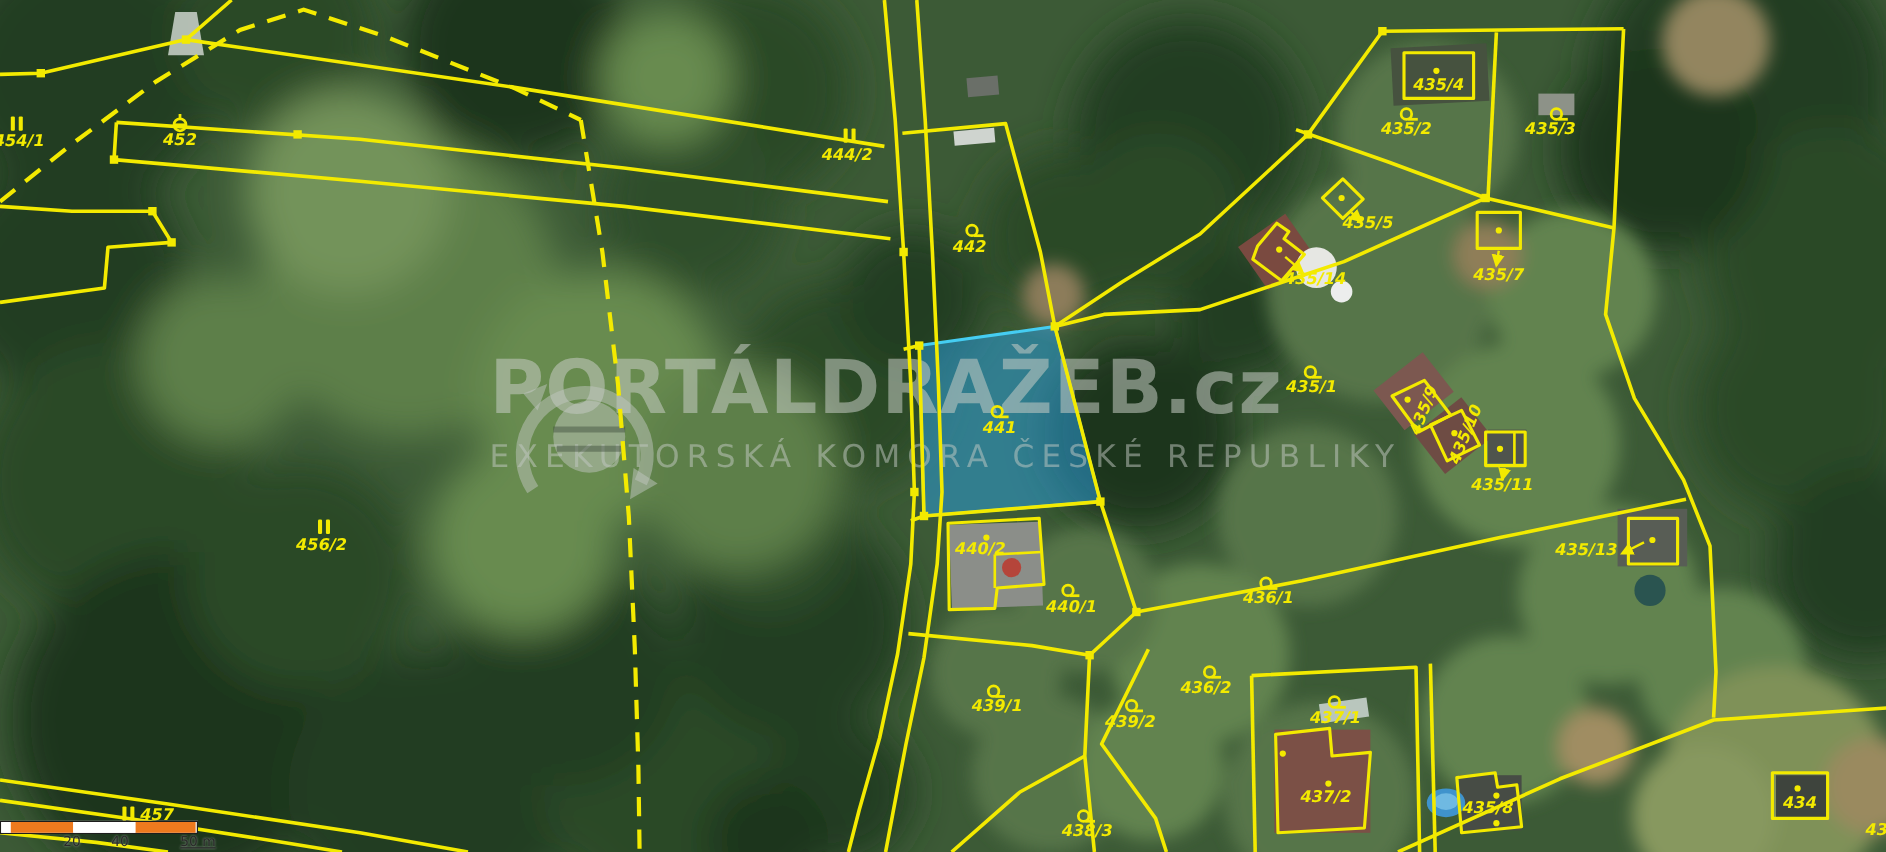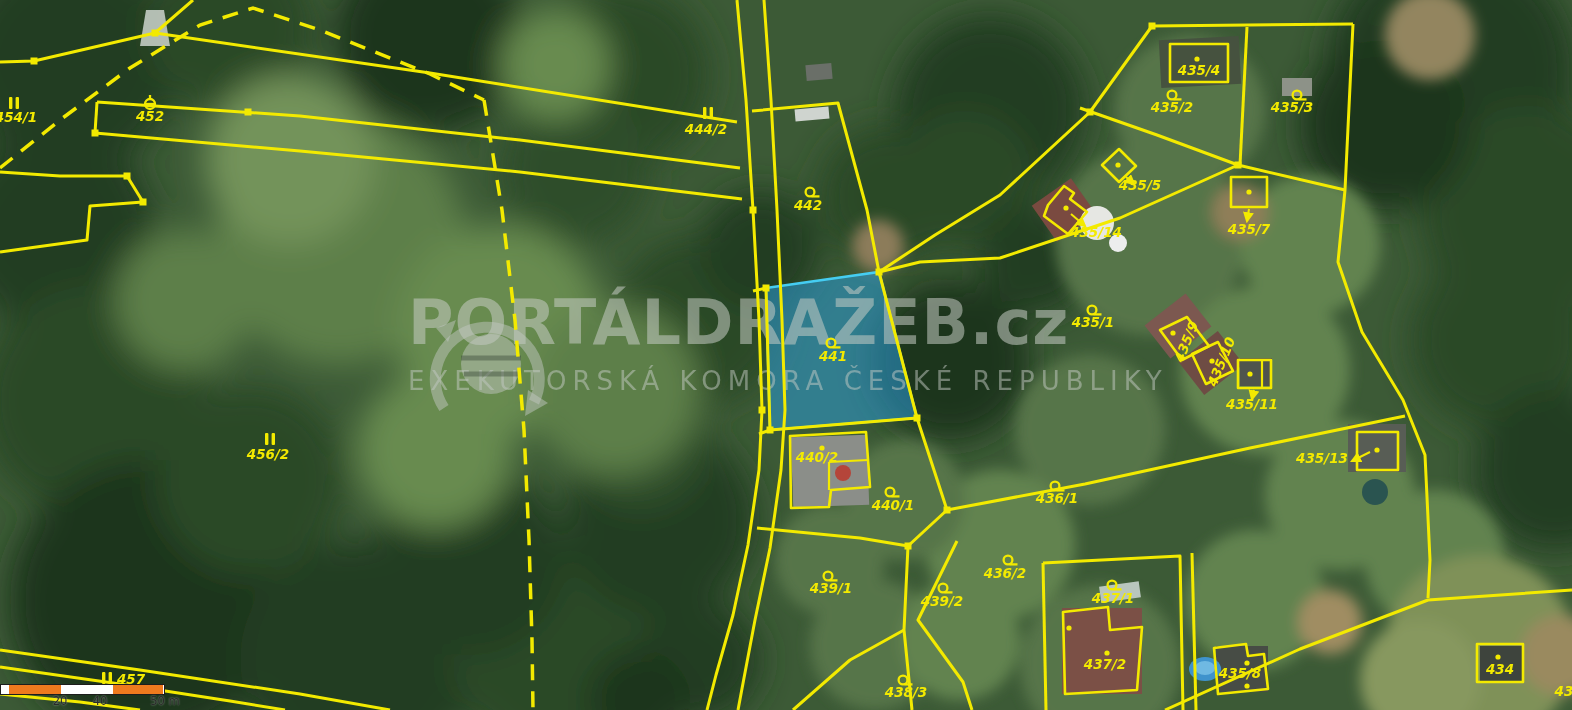--- a/index.html
+++ b/index.html
@@ -372,16 +372,16 @@
   <div class="scalebar" id="scalebar">
       <div class="seg" style="left: 0px; width: 8px; background: rgb(255, 255, 255);"></div>
       <div class="seg" style="left: 8px; width: 52px; background: rgb(238, 122, 30);"></div>
       <div class="seg" style="left: 60px; width: 52px; background: rgb(255, 255, 255);"></div>
       <div class="seg" style="left: 112px; width: 50px; background: rgb(238, 122, 30);"></div>
     </div>
   <div class="scalelabels" id="scalelabels">
       <span style="left: 8px; margin-top: 20px;">20</span>
       <span style="left: 60px;">20</span>
       <span style="left: 100px;">40</span>
-      <span style="left: 165px;">50 m</span>
+      <span style="left: 165px; text-decoration: underline;">50 m</span>
     </div>
 
 </div>
 
 </body></html>

